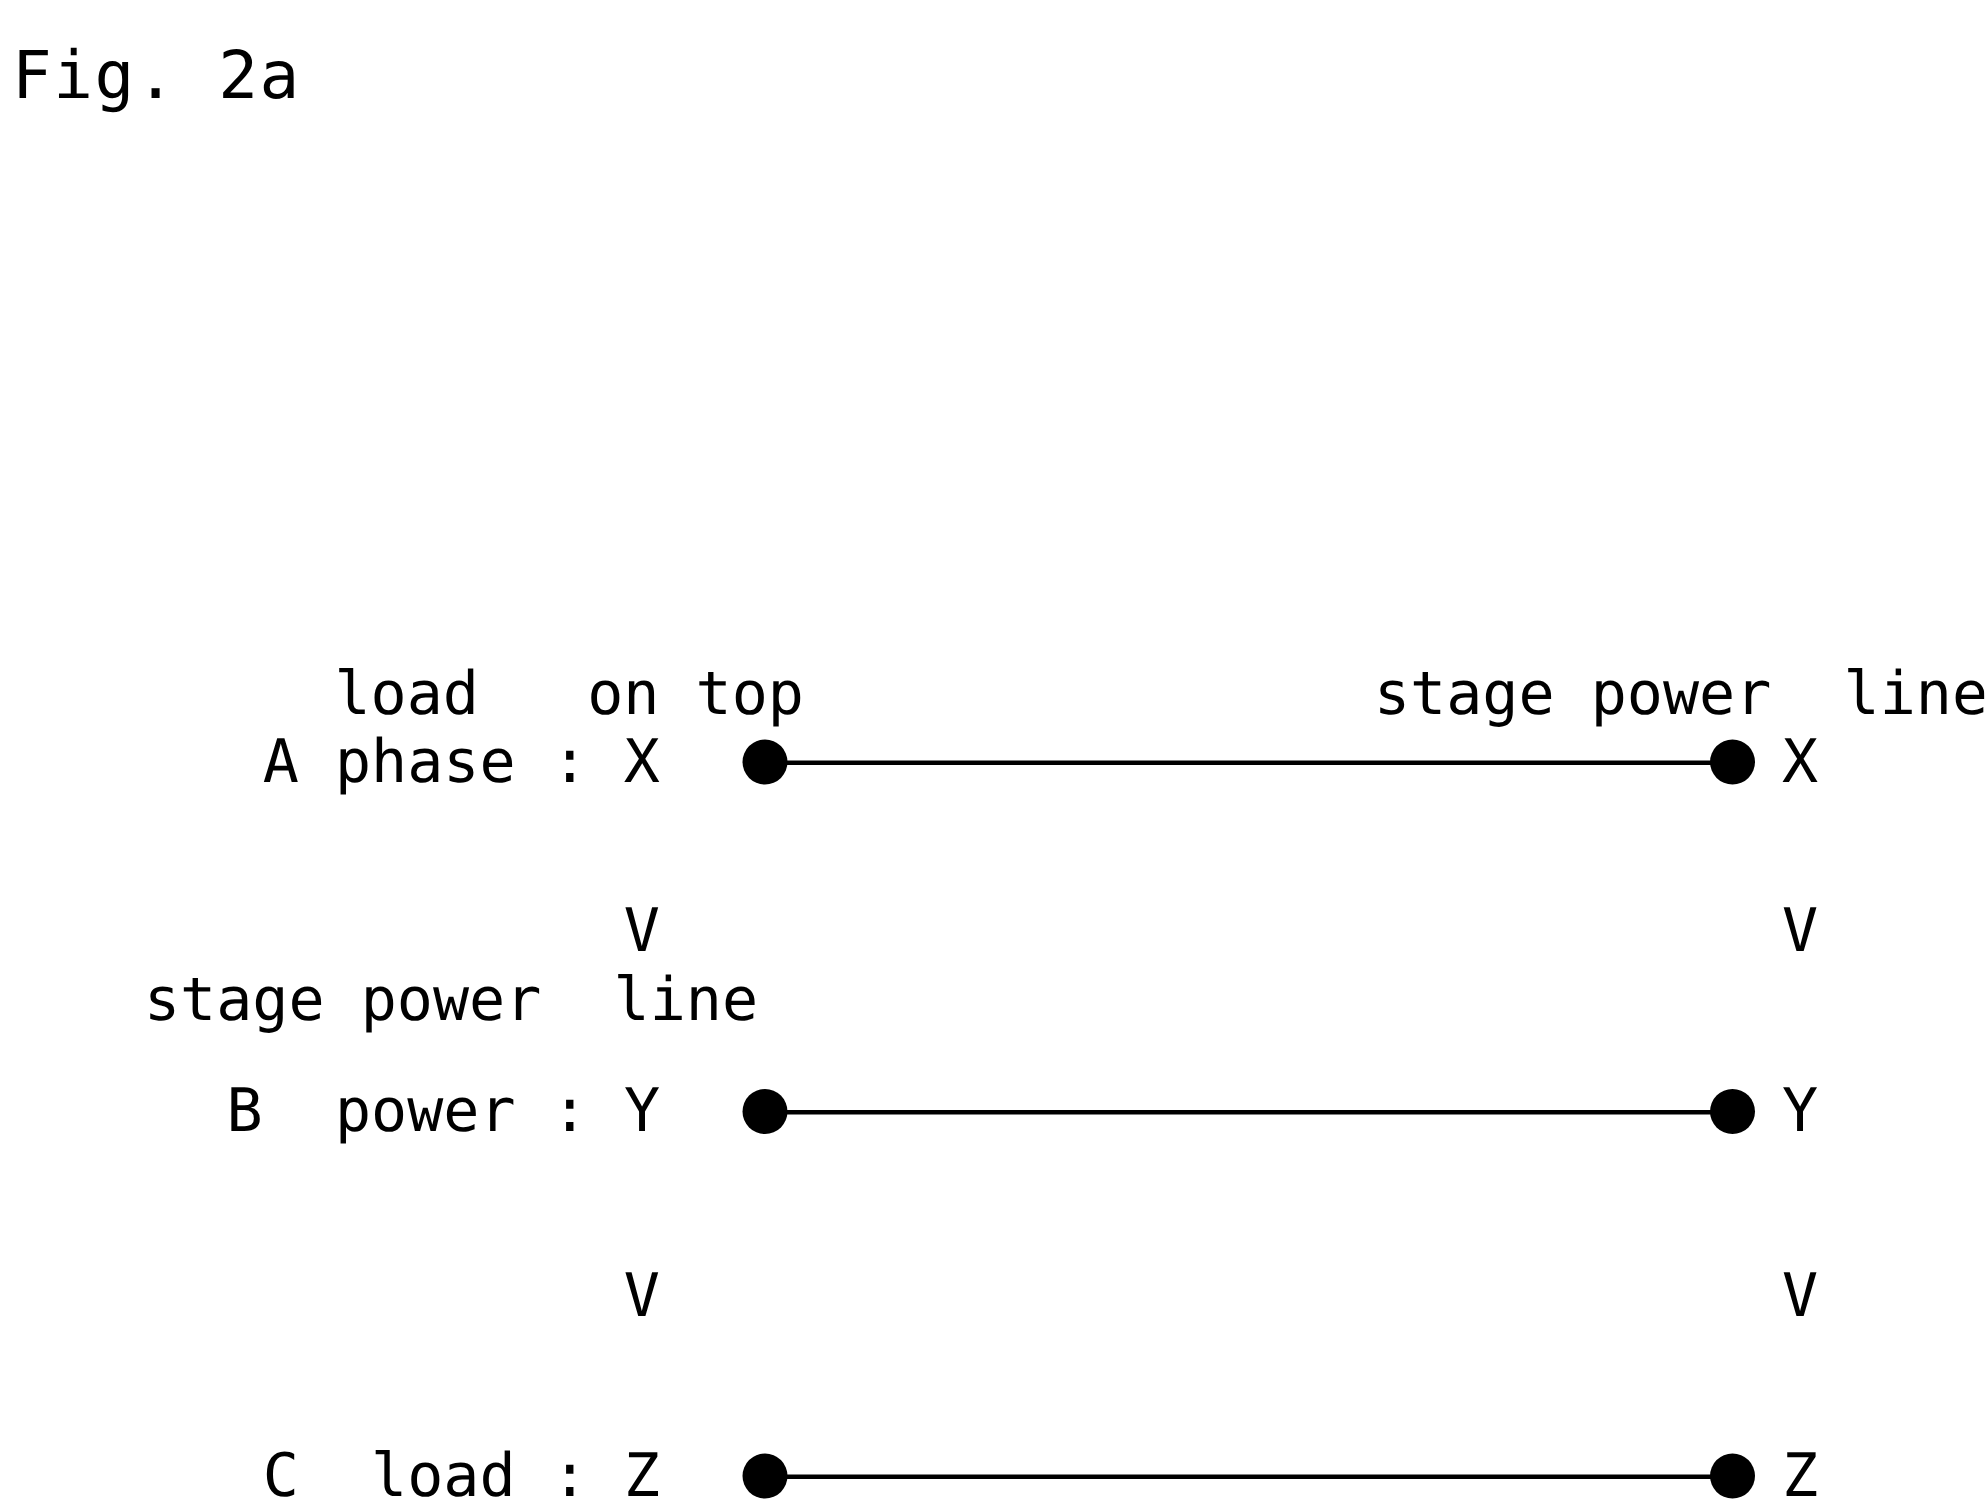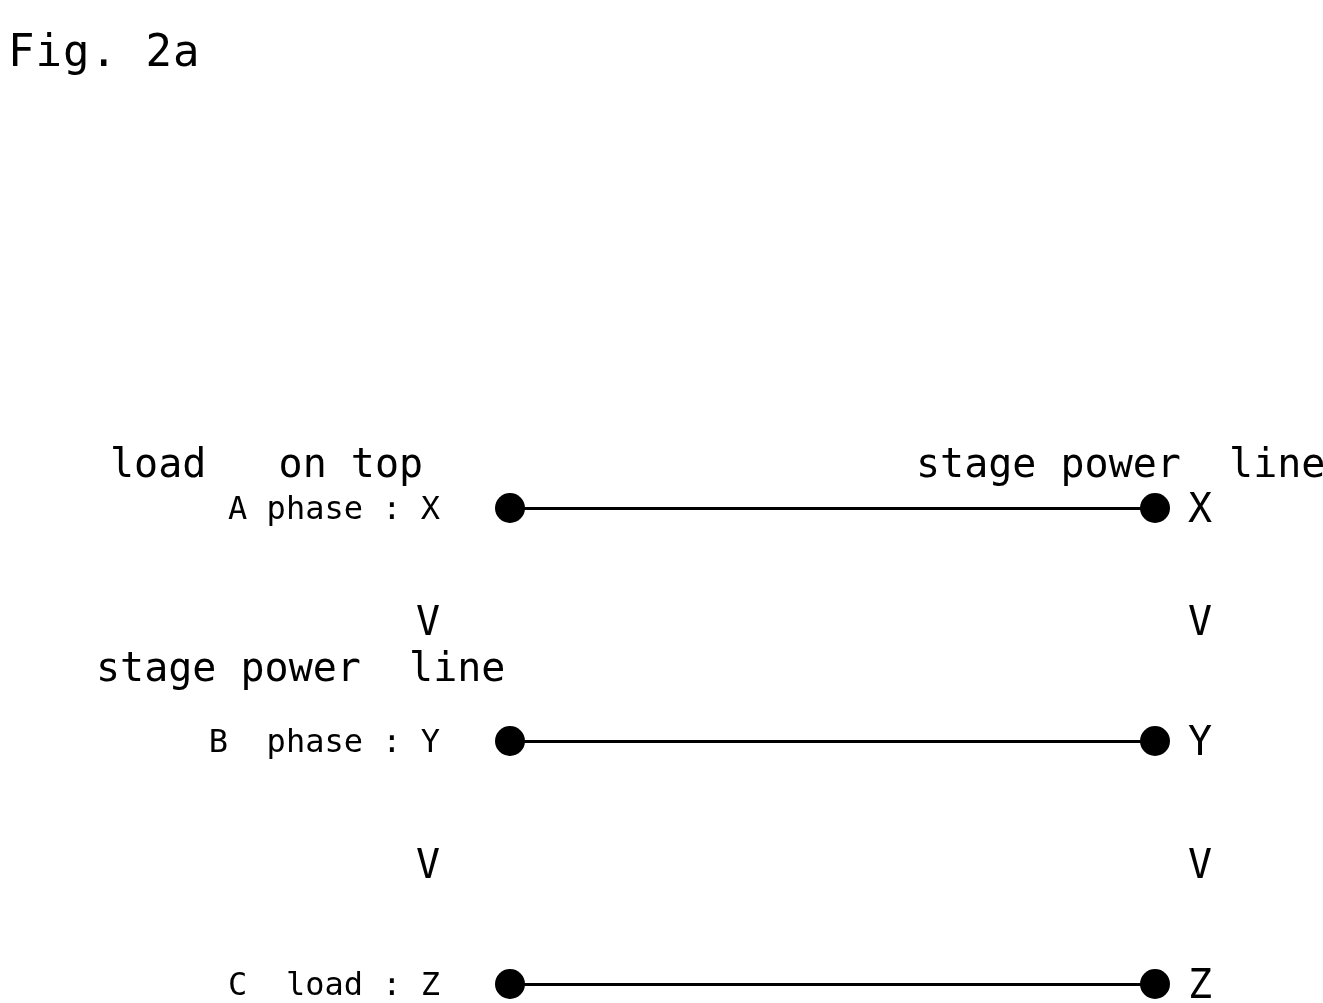--- a/index.html
+++ b/index.html
@@ -45,21 +45,21 @@
     white-space: pre;
   }
 
   #header-left {
     left: 96px;
     top: 272px;
     width: 440px;
     text-align: center;
   }
   #header-left .hdr-line-1 {
-    text-align: left;
+    text-align: right;
     padding-left: 14px;
   }
   #header-left .hdr-line-2 {
     text-align: left;
   }
 
   #header-right {
     left: 916px;
     top: 272px;
     width: 400px;
@@ -79,21 +79,21 @@
   .phase-row.row-0 { top: 450px; }
   .phase-row.row-1 { top: 683px; }
   .phase-row.row-2 { top: 926px; }
 
   .phase-label {
     position: absolute;
     left: 110px;
     top: 0;
     width: 330px;
     text-align: right;
-    font-size: 32px;
+    font-size: 40px;
     line-height: 74px;
     white-space: pre;
   }
 
   .terminal-label-right {
     position: absolute;
     left: 1188px;
     top: 0;
     width: 80px;
     text-align: left;
@@ -175,21 +175,21 @@
     </div>
     <div class="terminal-label-right">X</div>
   </div>
 
   <div class="separator-row sep-0">
     <div class="sep-mark sep-left">V</div>
     <div class="sep-mark sep-right">V</div>
   </div>
 
   <div class="phase-row row-1">
-    <div class="phase-label">B  phase : Y</div>
+    <div class="phase-label">B  power : Y</div>
     <div class="connector">
       <div class="node-dot node-left"></div>
       <div class="connect-line"></div>
       <div class="node-dot node-right"></div>
     </div>
     <div class="terminal-label-right">Y</div>
   </div>
 
   <div class="separator-row sep-1">
     <div class="sep-mark sep-left">V</div>

